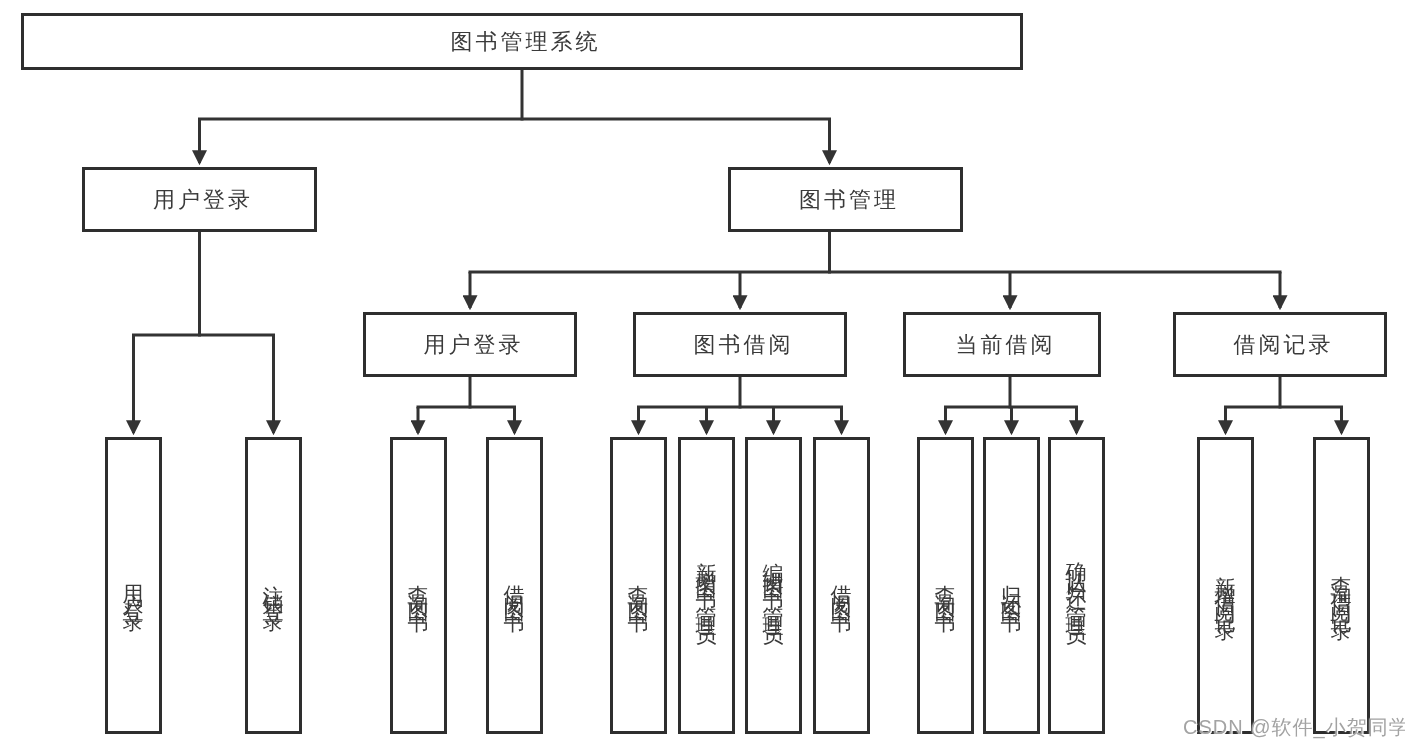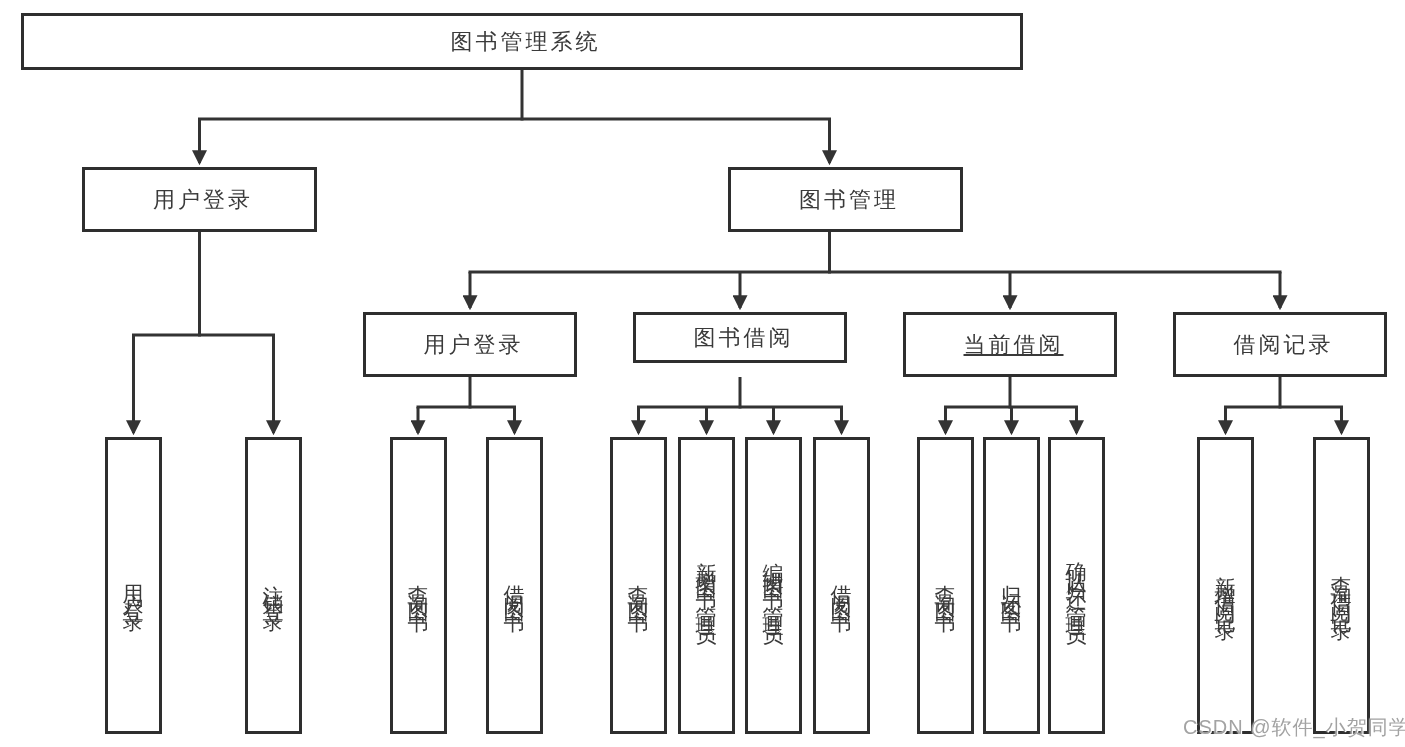--- a/index.html
+++ b/index.html
@@ -115,22 +115,22 @@
       <line x1="1341.5" y1="407" x2="1341.5" y2="433" marker-end="url(#arr)"></line>
     </g>
   </svg>
 
   <div class="node" style="left:21px; top:13px; width:1002px; height:57px;">图书管理系统</div>
 
   <div class="node" style="left:82px; top:167px; width:235px; height:65px;">用户登录</div>
   <div class="node" style="left:728px; top:167px; width:235px; height:65px;">图书管理</div>
 
   <div class="node" style="left:363px; top:312px; width:214px; height:65px;">用户登录</div>
-  <div class="node" style="left:633px; top:312px; width:214px; height:51px;">图书借阅</div>
-  <div class="node" style="left:903px; top:312px; width:214px; height:65px;text-decoration:underline;">当前借阅</div>
+  <div class="node" style="left:633px; top:312px; width:214px; height:65px;">图书借阅</div>
+  <div class="node" style="left:903px; top:312px; width:198px; height:65px;">当前借阅</div>
   <div class="node" style="left:1173px; top:312px; width:214px; height:65px;">借阅记录</div>
 
   <div class="leaf" style="left:105px;">用户登录</div>
   <div class="leaf" style="left:245px;">注销登录</div>
 
   <div class="leaf" style="left:390px;">查询图书</div>
   <div class="leaf" style="left:486px;">借阅图书</div>
 
   <div class="leaf" style="left:610px;">查询图书</div>
   <div class="leaf" style="left:678px;">新增图书（管理员）</div>

